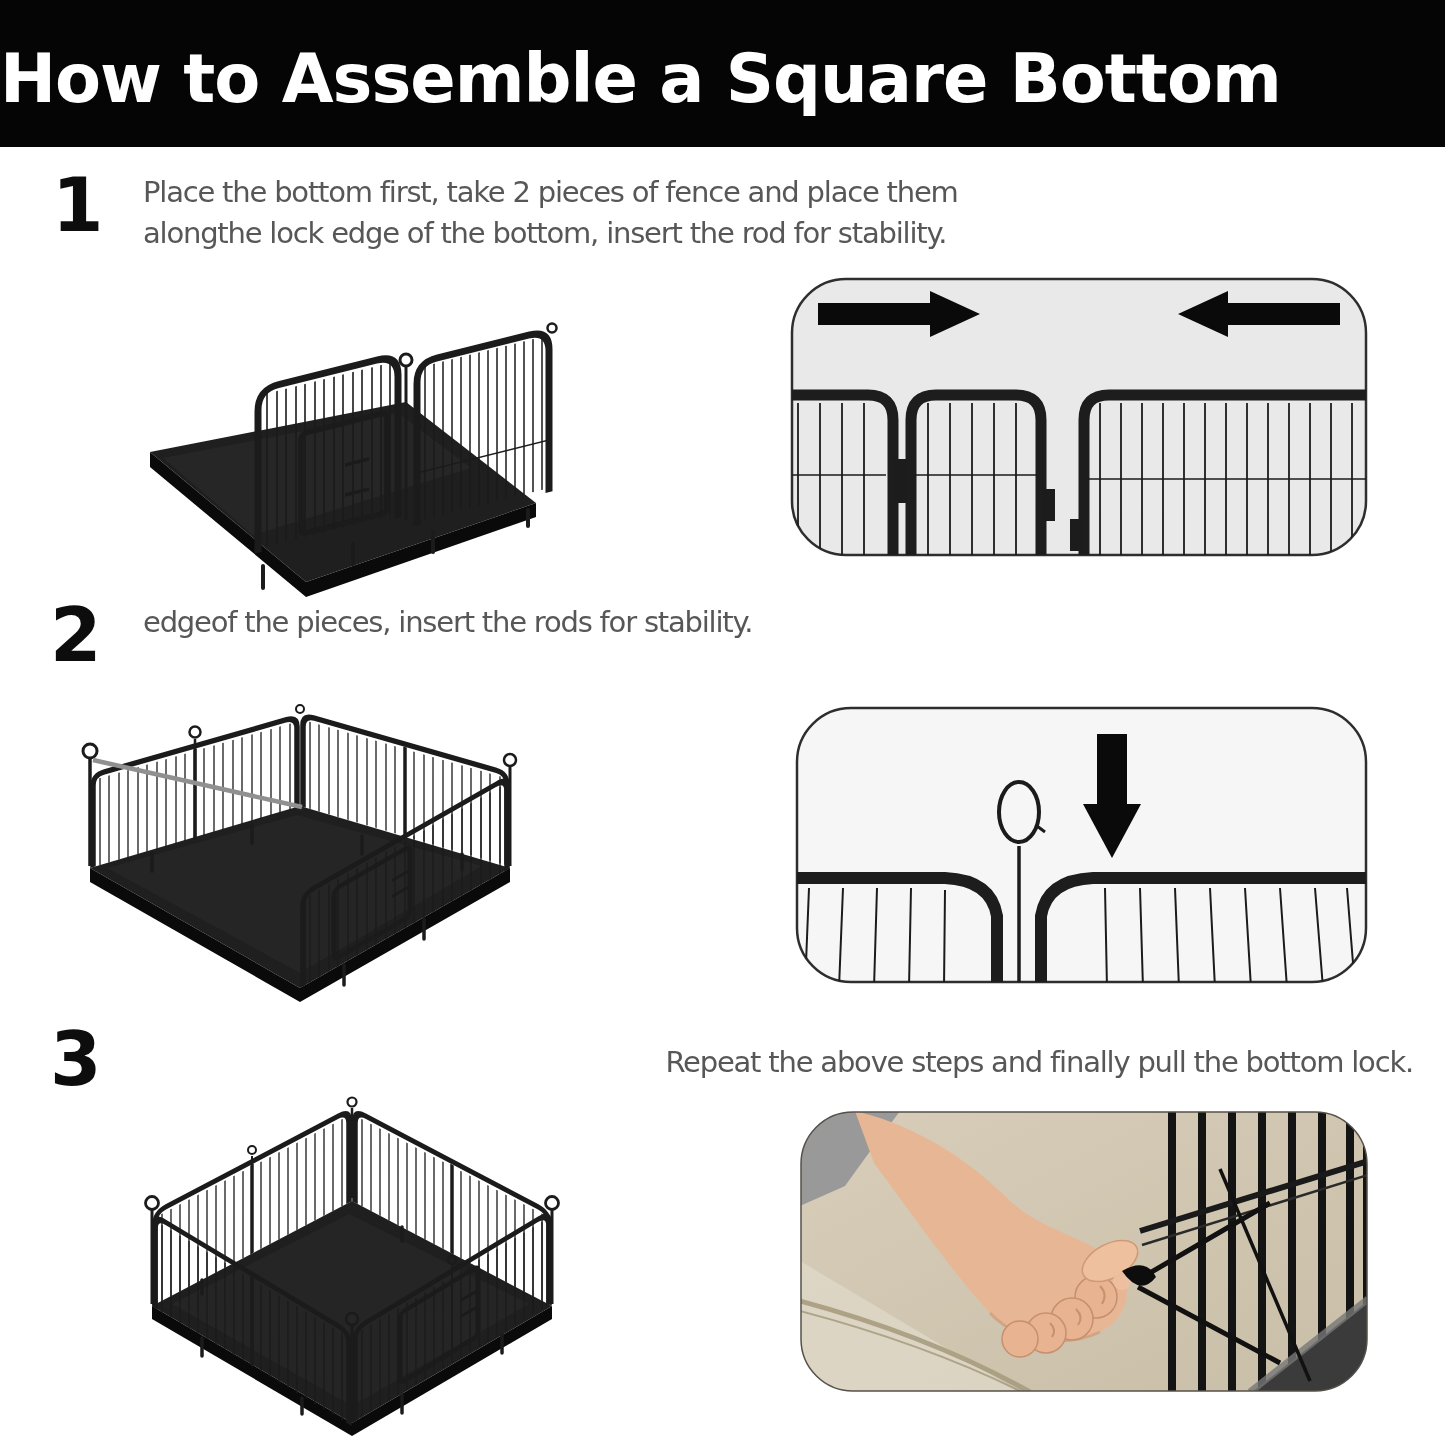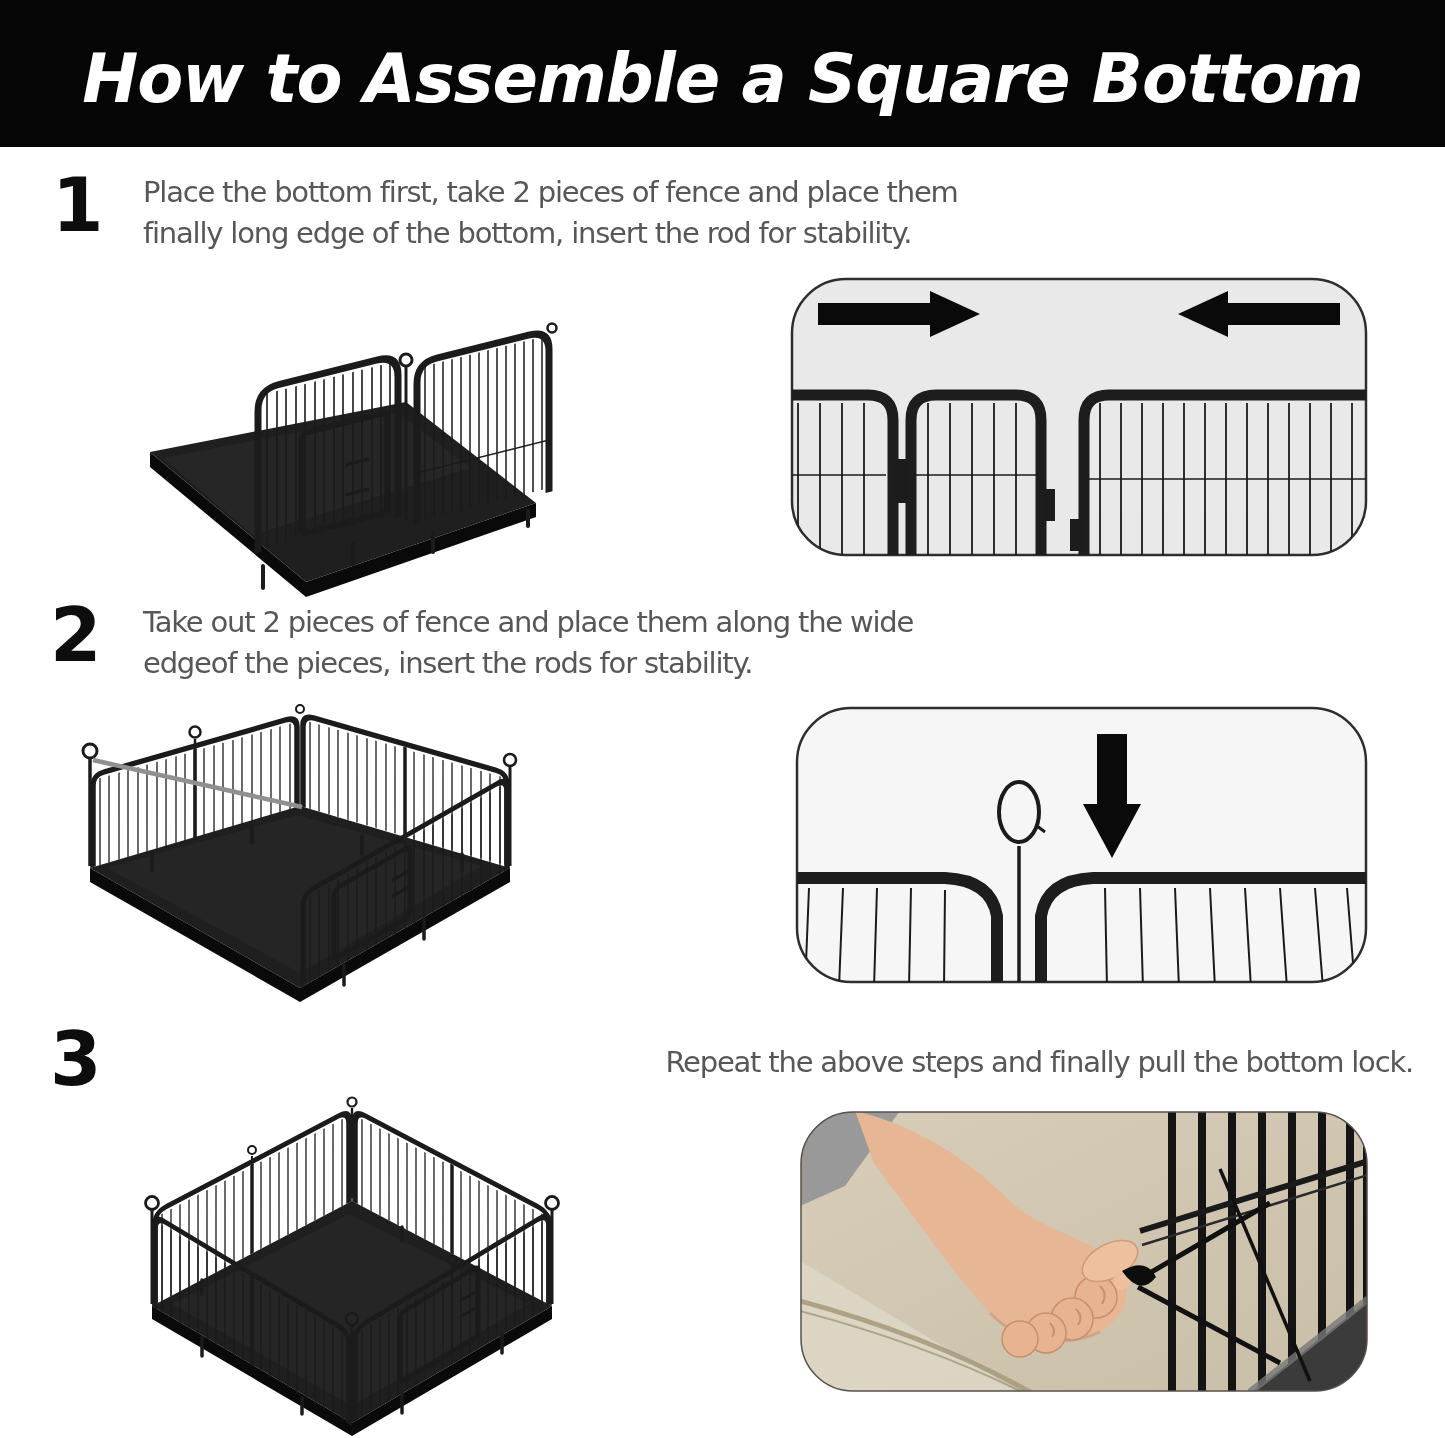--- a/index.html
+++ b/index.html
@@ -4,21 +4,21 @@
 <style>
   :root{
     --header-bg:#050505; --step-text:#575757; --step-number:#0d0d0d;
     --diagram-bg-1:#e9e9e9; --diagram-bg-2:#f6f6f6; --diagram-border:#2e2e2e;
     --fence:#1b1b1b; --tray:#1f1f1f; --arrow:#0a0a0a; --skin:#e7b795; --carpet:#cfc5b0;
   }
   html,body{margin:0;padding:0;}
   body{width:1445px;height:1438px;background:#ffffff;position:relative;overflow:hidden;
        font-family:"DejaVu Sans","Liberation Sans",sans-serif;}
   .header{position:absolute;left:0;top:0;width:1445px;height:147px;background:var(--header-bg);
-          display:flex;align-items:center;justify-content:center;font-style:italic;}
+          display:flex;align-items:center;}
   .header h1{margin:0;padding-top:10px;color:#ffffff;font-size:67px;font-weight:bold;letter-spacing:-1px;white-space:nowrap;}
   .stepnum{position:absolute;font-size:74px;font-weight:bold;color:var(--step-number);line-height:1;letter-spacing:-2px;}
   .steptext{position:absolute;left:143px;width:1270px;font-size:29px;font-weight:normal;
             color:var(--step-text);line-height:41px;letter-spacing:-1.2px;white-space:nowrap;}
   .fig{position:absolute;}
   svg{display:block;width:100%;height:100%;overflow:visible;}
   .fig.diagram svg{overflow:hidden;}
   .fr{fill:none;stroke:var(--fence);}
   .bar{fill:none;stroke:var(--fence);}
   .f-arrow{fill:var(--arrow);}
@@ -31,21 +31,21 @@
 </head>
 <body>
 
 <div class="header">
   <h1>How to Assemble a Square Bottom</h1>
 </div>
 
 <div class="stepnum" style="left:52px;top:168px;">1</div>
 <div class="steptext" style="top:172px;">
   <div>Place the bottom first, take 2 pieces of fence and place them</div>
-  <div>finally long edge of the bottom, insert the rod for stability.</div>
+  <div>alongthe lock edge of the bottom, insert the rod for stability.</div>
 </div>
 
 <div class="fig" style="left:103px;top:320px;width:460px;height:282px;" aria-label="playpen-bottom-with-two-panels">
   <svg viewBox="0 0 460 282">
     <g>
       <polygon class="f-tray" points="47,132 303,82 433,183 203,262"></polygon>
       <polygon points="60,138 295,93 368,148 150,215" fill="#2b2b2b" opacity="0.65"></polygon>
       <polygon class="edge" points="47,132 203,262 203,277 47,147"></polygon>
       <polygon class="edge" points="203,262 433,183 433,197 203,277"></polygon>
     </g>
@@ -96,21 +96,20 @@
         <rect x="104" y="182" width="14" height="44" fill="#1c1c1c"></rect>
         <rect x="252" y="212" width="13" height="32" fill="#1c1c1c"></rect>
         <rect x="280" y="242" width="13" height="32" fill="#1c1c1c"></rect>
       </g>
     </g>
   </svg>
 </div>
 
 <div class="stepnum" style="left:50px;top:598px;">2</div>
 <div class="steptext" style="top:602px;">
-  <div>Take out 2 pieces of fence and place them along the wide</div>
   <div>edgeof the pieces, insert the rods for stability.</div>
 </div>
 
 <div class="fig" style="left:62px;top:703px;width:476px;height:310px;" aria-label="playpen-three-sides-assembled">
   <svg viewBox="0 0 476 310">
     <g>
       <polygon class="f-tray" points="28,165 238,103 448,165 238,285"></polygon>
       <polygon points="45,165 235,112 420,163 238,270" fill="#2a2a2a" opacity="0.6"></polygon>
       <polygon class="edge" points="28,165 238,285 238,299 28,179"></polygon>
       <polygon class="edge" points="238,285 448,165 448,179 238,299"></polygon>

